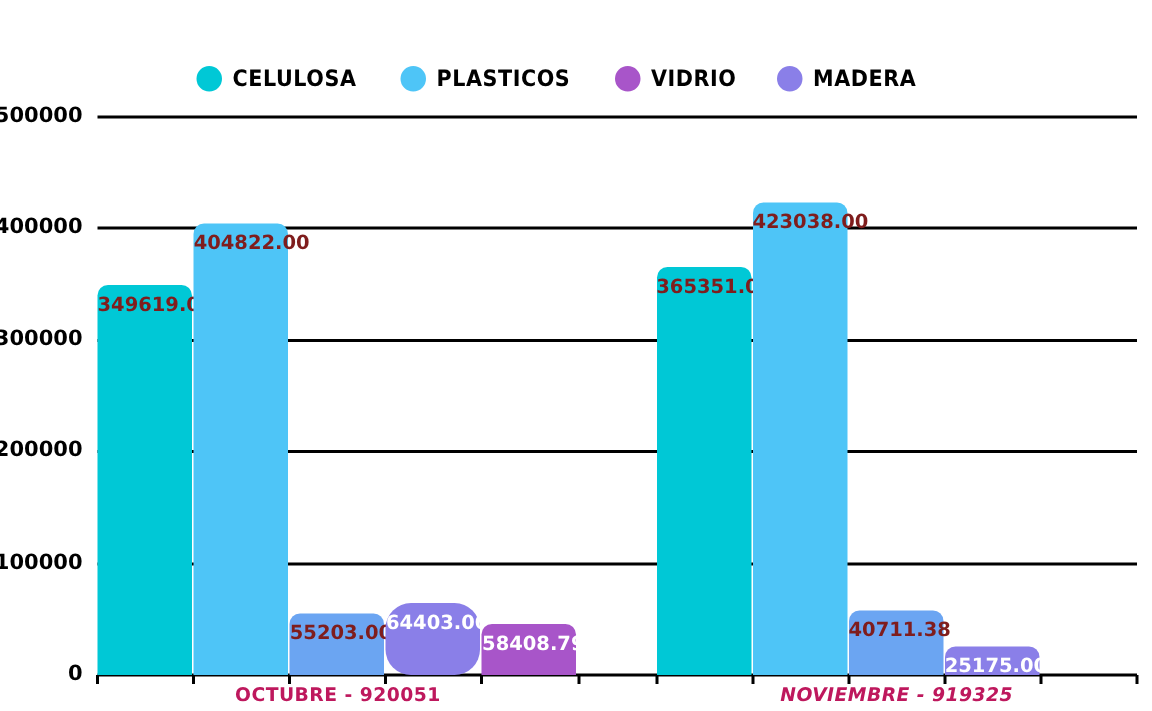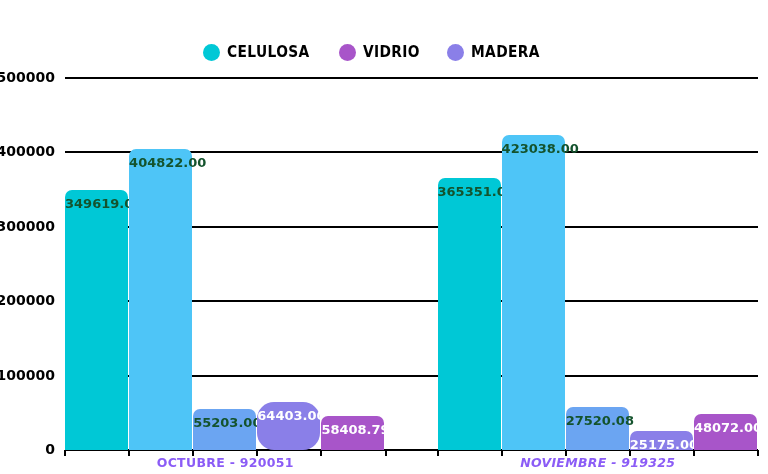--- a/index.html
+++ b/index.html
@@ -86,52 +86,56 @@
     box-sizing:border-box;
   }
   .bar-value{
     position:absolute;
     top:6px;
     left:0;right:0;
     text-align:center;
     font-family:"DejaVu Sans", sans-serif;
     font-weight:bold;
     font-size:13px;
-    color:#14532d;
+    color:#7f1d1d;
     white-space:nowrap;
   }
   .bar-value.light{color:#ffffff;}
   .bar-tick{
     position:absolute;
     bottom:-6px;
     width:2px;height:6px;
     background:#000000;
   }
 
   
   .cat-label{
     position:absolute;
     text-align:center;
     font-family:"DejaVu Sans", sans-serif;
     font-weight:bold;
     font-size:12.5px;
     letter-spacing:0.3px;
-    color:#8b5cf6;
+    color:#be185d;
     white-space:nowrap;
   }
 </style>
 </head>
 <body>
 
 <div id="chart-root">
 
   <div id="legend">
       <div class="legend-item">
         <span class="legend-dot" style="background: rgb(0, 200, 214);"></span>
         <span class="legend-label">CELULOSA</span>
+      </div>
+      <div class="legend-item">
+        <span class="legend-dot" style="background: rgb(78, 197, 247);"></span>
+        <span class="legend-label">PLASTICOS</span>
       </div>
       <div class="legend-item">
         <span class="legend-dot" style="background: rgb(168, 85, 201);"></span>
         <span class="legend-label">VIDRIO</span>
       </div>
       <div class="legend-item">
         <span class="legend-dot" style="background: rgb(138, 127, 232);"></span>
         <span class="legend-label">MADERA</span>
       </div>
     </div>
@@ -177,30 +181,27 @@
         <div class="bar-tick" style="left: 319.5px;"></div>
         <div class="bar" style="left: 372.5px; width: 63.1px; height: 271.821px; background: rgb(0, 200, 214);">
           <span class="bar-value">365351.00</span>
         </div>
         <div class="bar-tick" style="left: 371.5px;"></div>
         <div class="bar" style="left: 436.6px; width: 63.1px; height: 314.74px; background: rgb(78, 197, 247);">
           <span class="bar-value">423038.00</span>
         </div>
         <div class="bar-tick" style="left: 435.6px;"></div>
         <div class="bar" style="left: 500.7px; width: 63.1px; height: 42.9191px; background: rgb(107, 165, 242);">
-          <span class="bar-value">27520.08</span>
+          <span class="bar-value">40711.38</span>
         </div>
         <div class="bar-tick" style="left: 499.7px;"></div>
         <div class="bar" style="left: 564.8px; width: 63.1px; height: 18.7302px; background: rgb(138, 127, 232);">
           <span class="bar-value light">25175.00</span>
         </div>
         <div class="bar-tick" style="left: 563.8px;"></div>
-        <div class="bar" style="left: 628.9px; width: 63.1px; height: 35.7656px; background: rgb(168, 85, 201);">
-          <span class="bar-value light">48072.00</span>
-        </div>
         <div class="bar-tick" style="left: 627.9px;"></div>
         <div class="bar-tick" style="left: 692px;"></div>
       </div>
   </div>
 
   <div id="xaxis">
       <div class="cat-label" style="left: 65px; width: 320.5px; top: 455px;">OCTUBRE - 920051</div>
       <div class="cat-label" style="left: 437.5px; width: 320.5px; top: 455px; font-style: italic;">NOVIEMBRE - 919325</div>
     </div>
 

